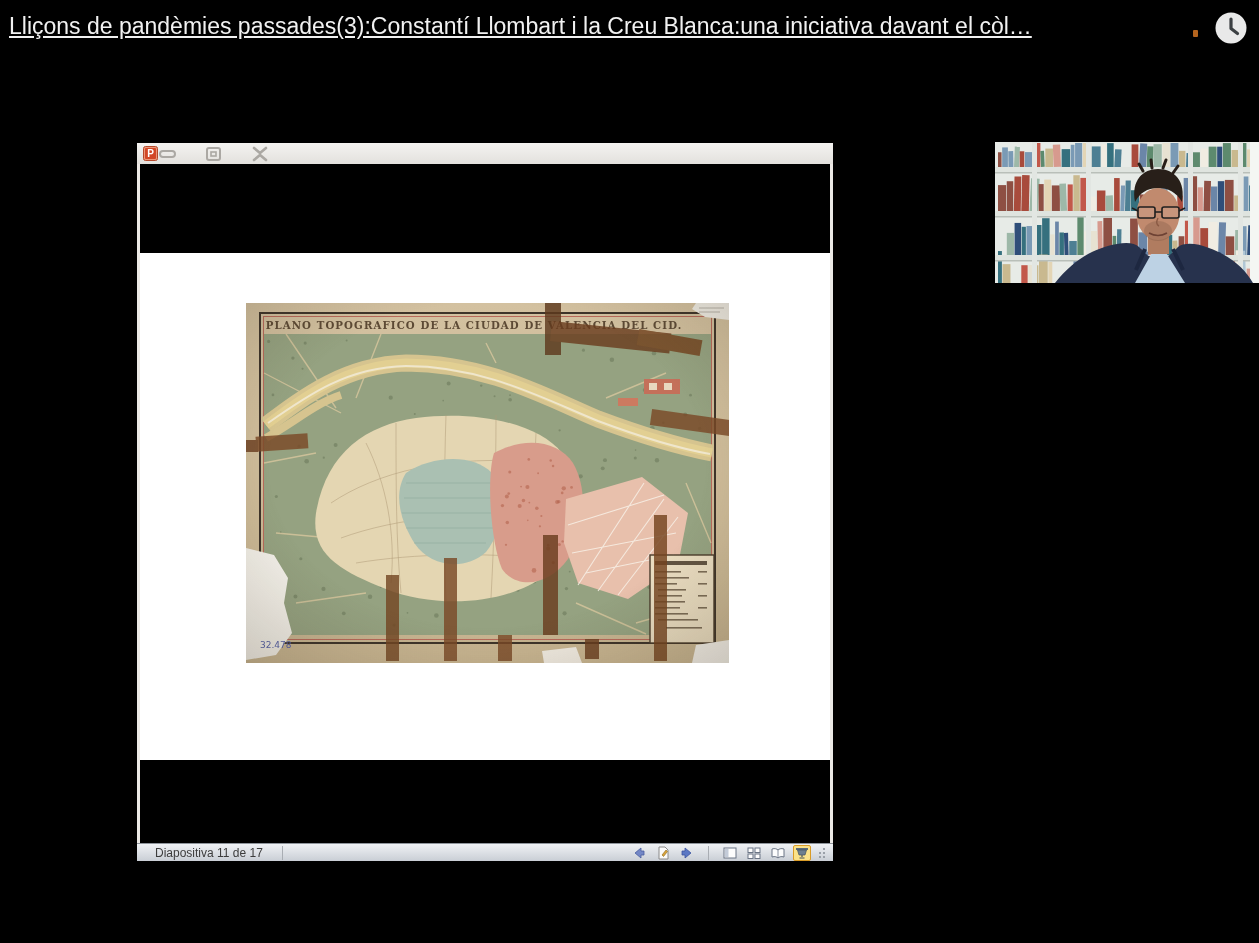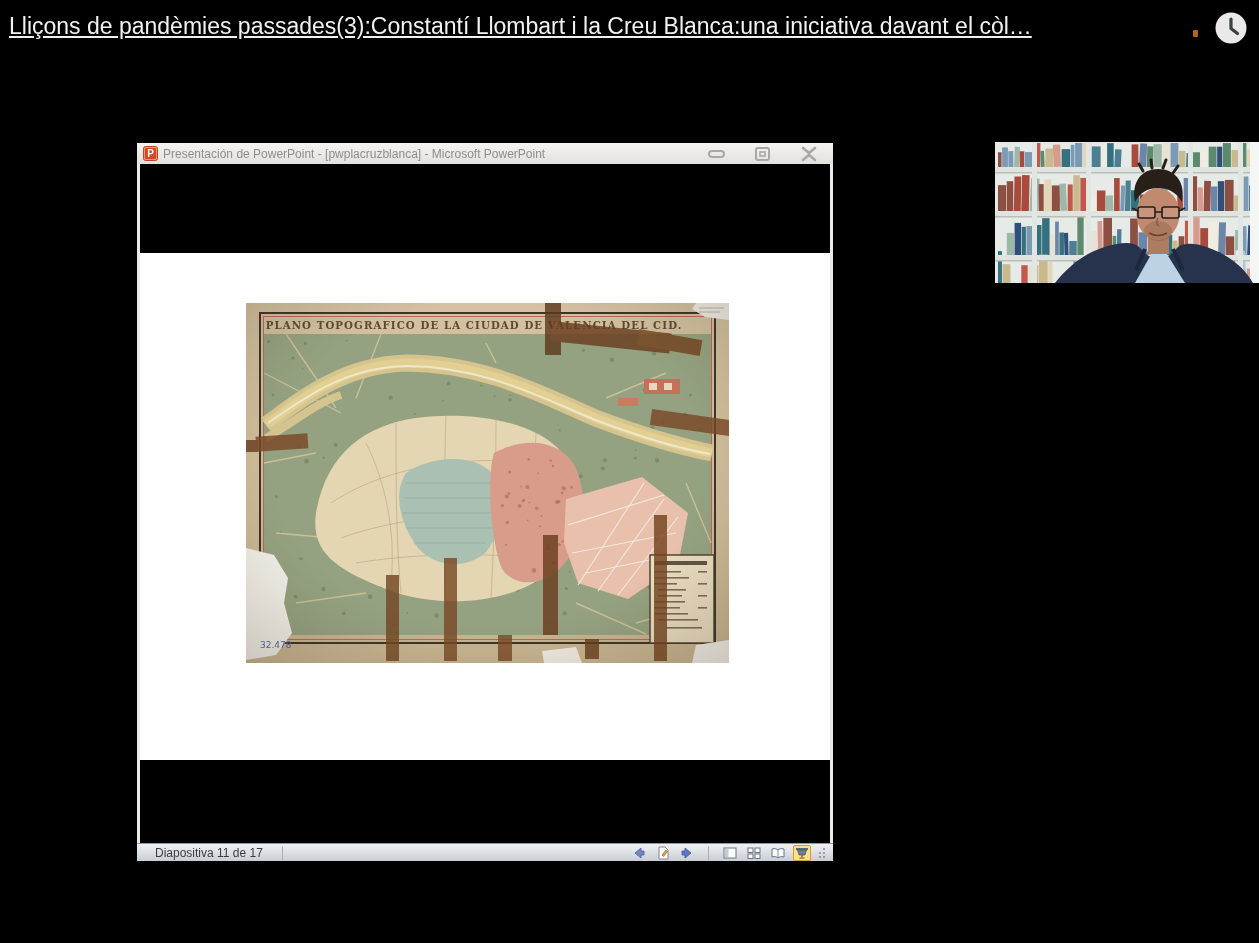--- a/index.html
+++ b/index.html
@@ -58,21 +58,20 @@
 </div>
 
 <div class="ppt-window">
 
   <div class="ppt-titlebar">
     <svg width="15" height="15" style="margin-left:6px;">
       <rect x="0.5" y="0.5" width="14" height="14" rx="2" fill="#eb9678" stroke="#b5482a"></rect>
       <rect x="2" y="2" width="11" height="11" rx="1" fill="#d24726"></rect>
       <text x="7.5" y="11" text-anchor="middle" font-family="Liberation Sans, sans-serif" font-size="10" font-weight="bold" fill="#ffffff">P</text>
     </svg>
-    <div class="ppt-title-text">Presentación de PowerPoint - [pwplacruzblanca] - Microsoft PowerPoint</div>
     <div class="win-controls">
       <div class="win-btn">
         <svg width="18" height="10">
             <rect x="1" y="2" width="15" height="6" rx="3" fill="none" stroke="#aba8a3" stroke-width="2"></rect>
           </svg>
       </div>
       <div class="win-btn">
         <svg width="18" height="16">
           <rect x="2" y="2" width="13" height="12" rx="2" fill="none" stroke="#aba8a3" stroke-width="2"></rect>
           <rect x="6" y="6" width="5" height="4" fill="none" stroke="#aba8a3" stroke-width="1.6"></rect>

